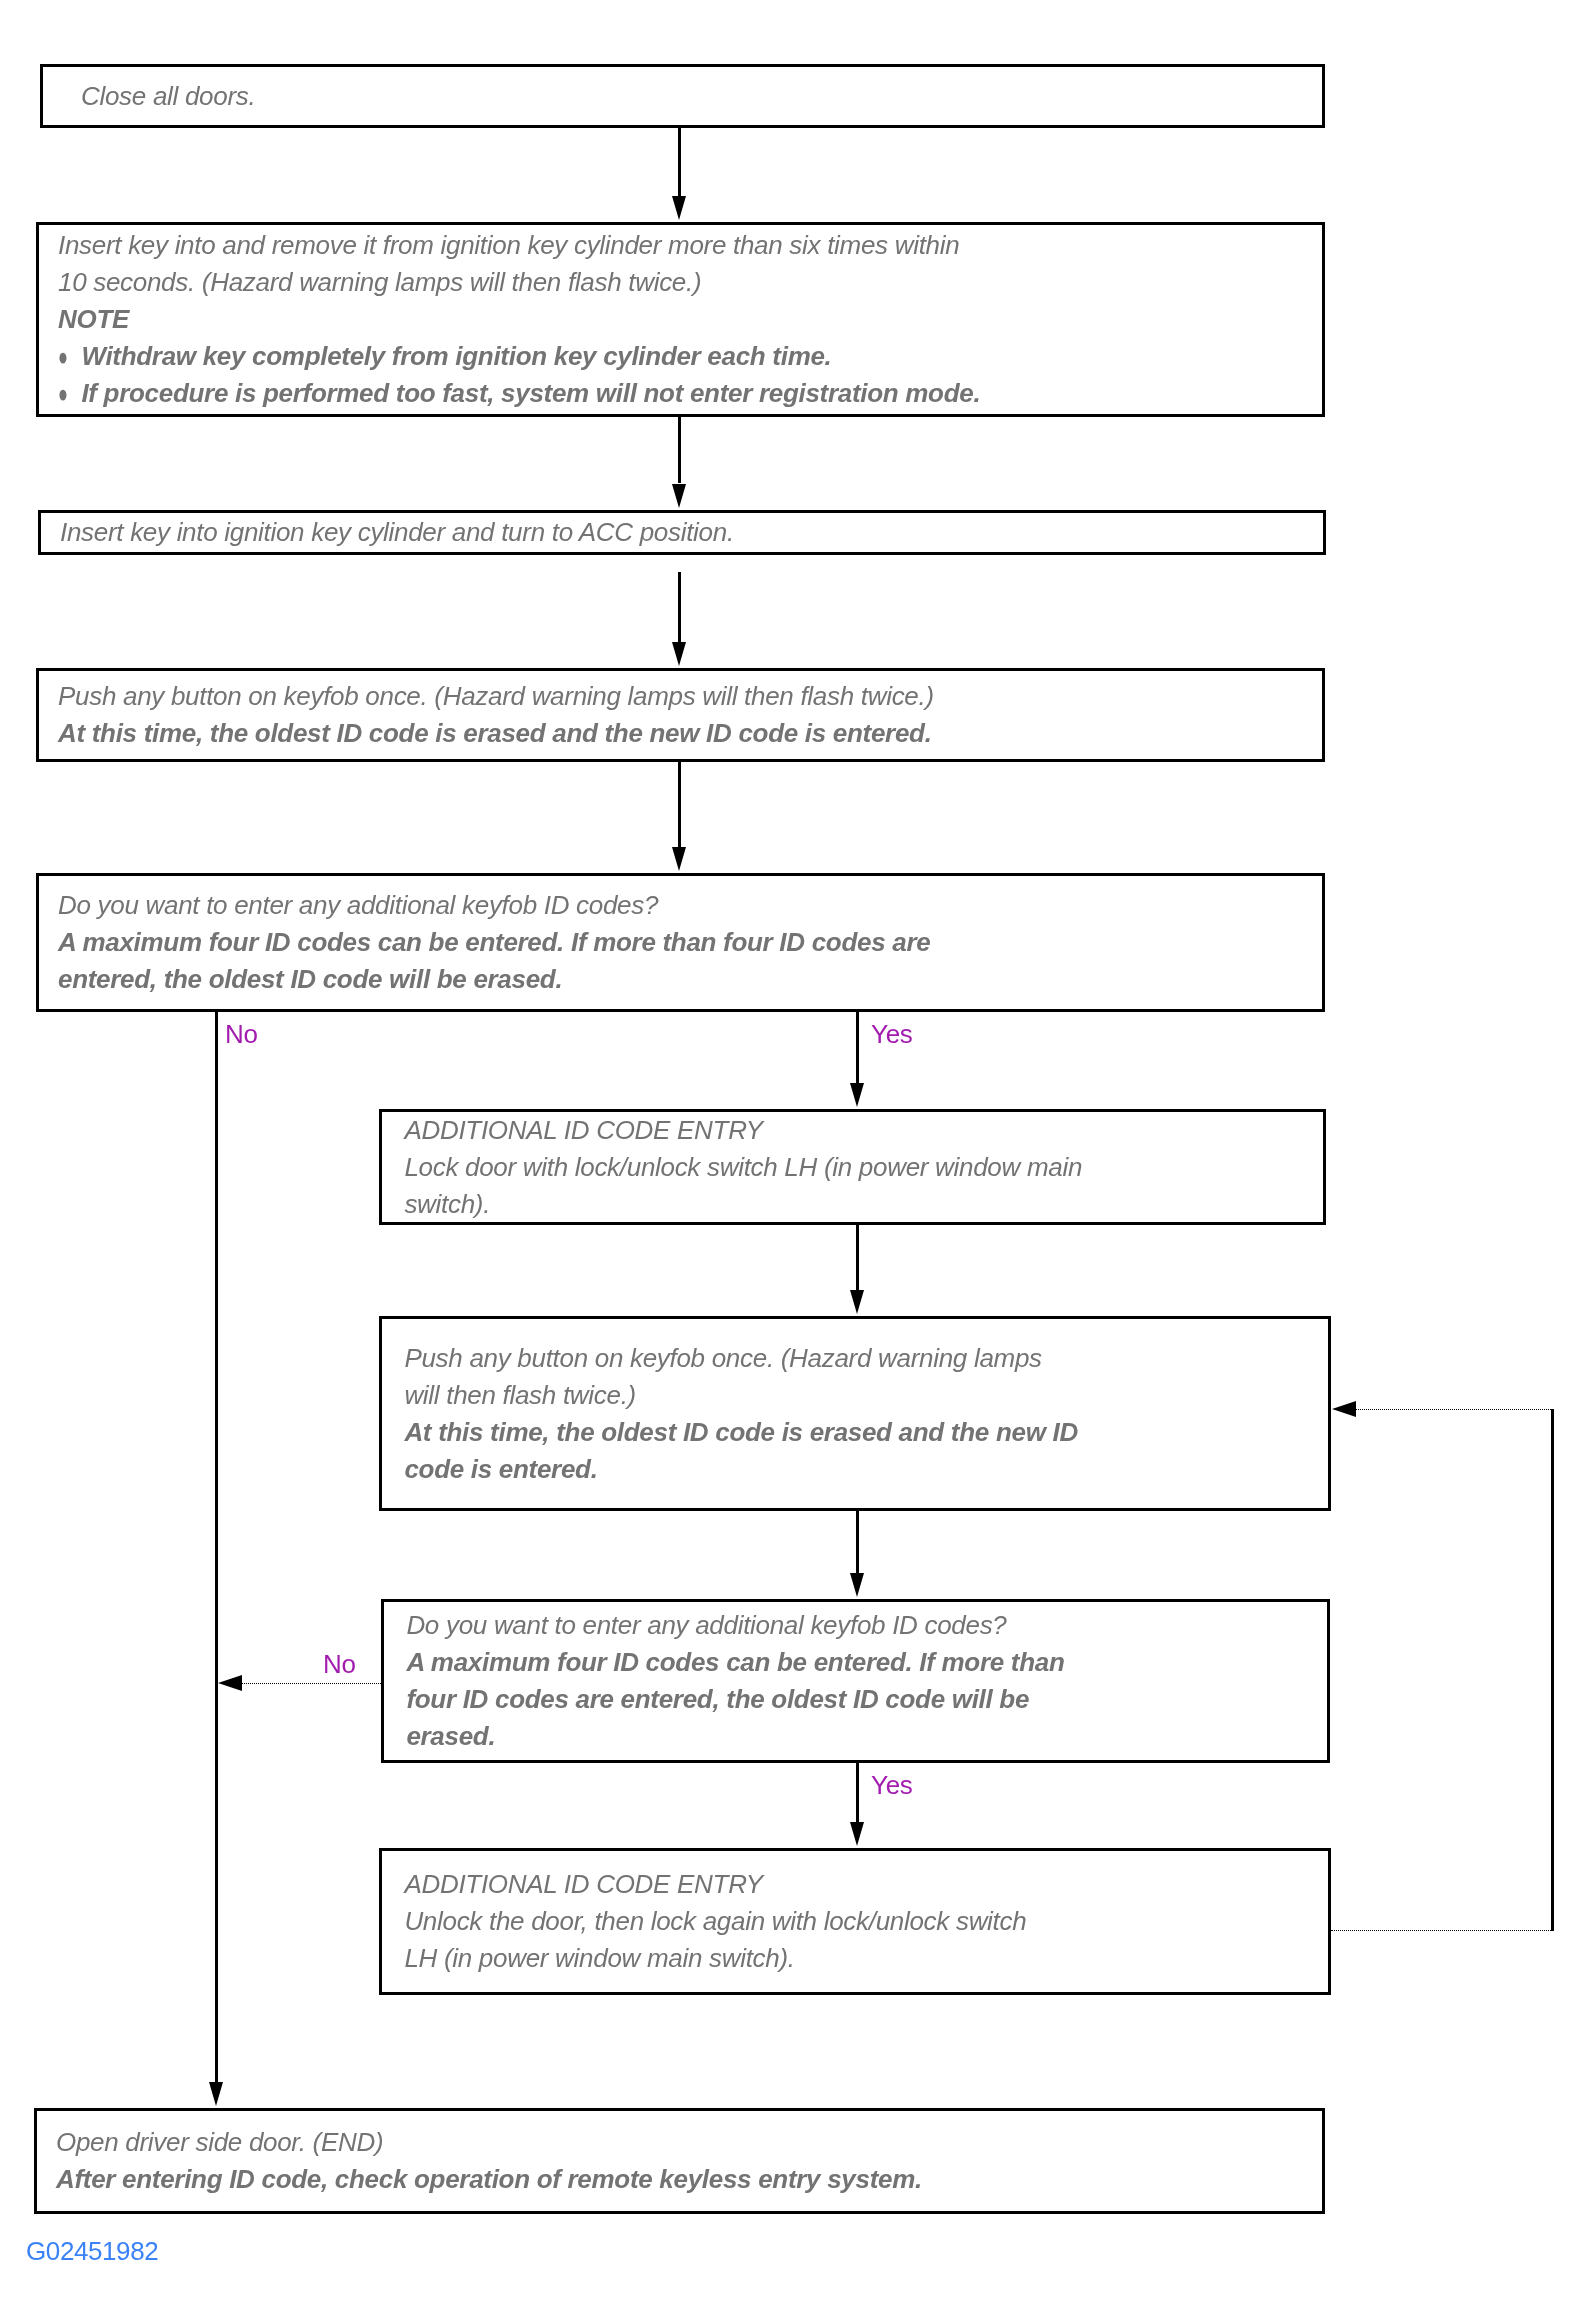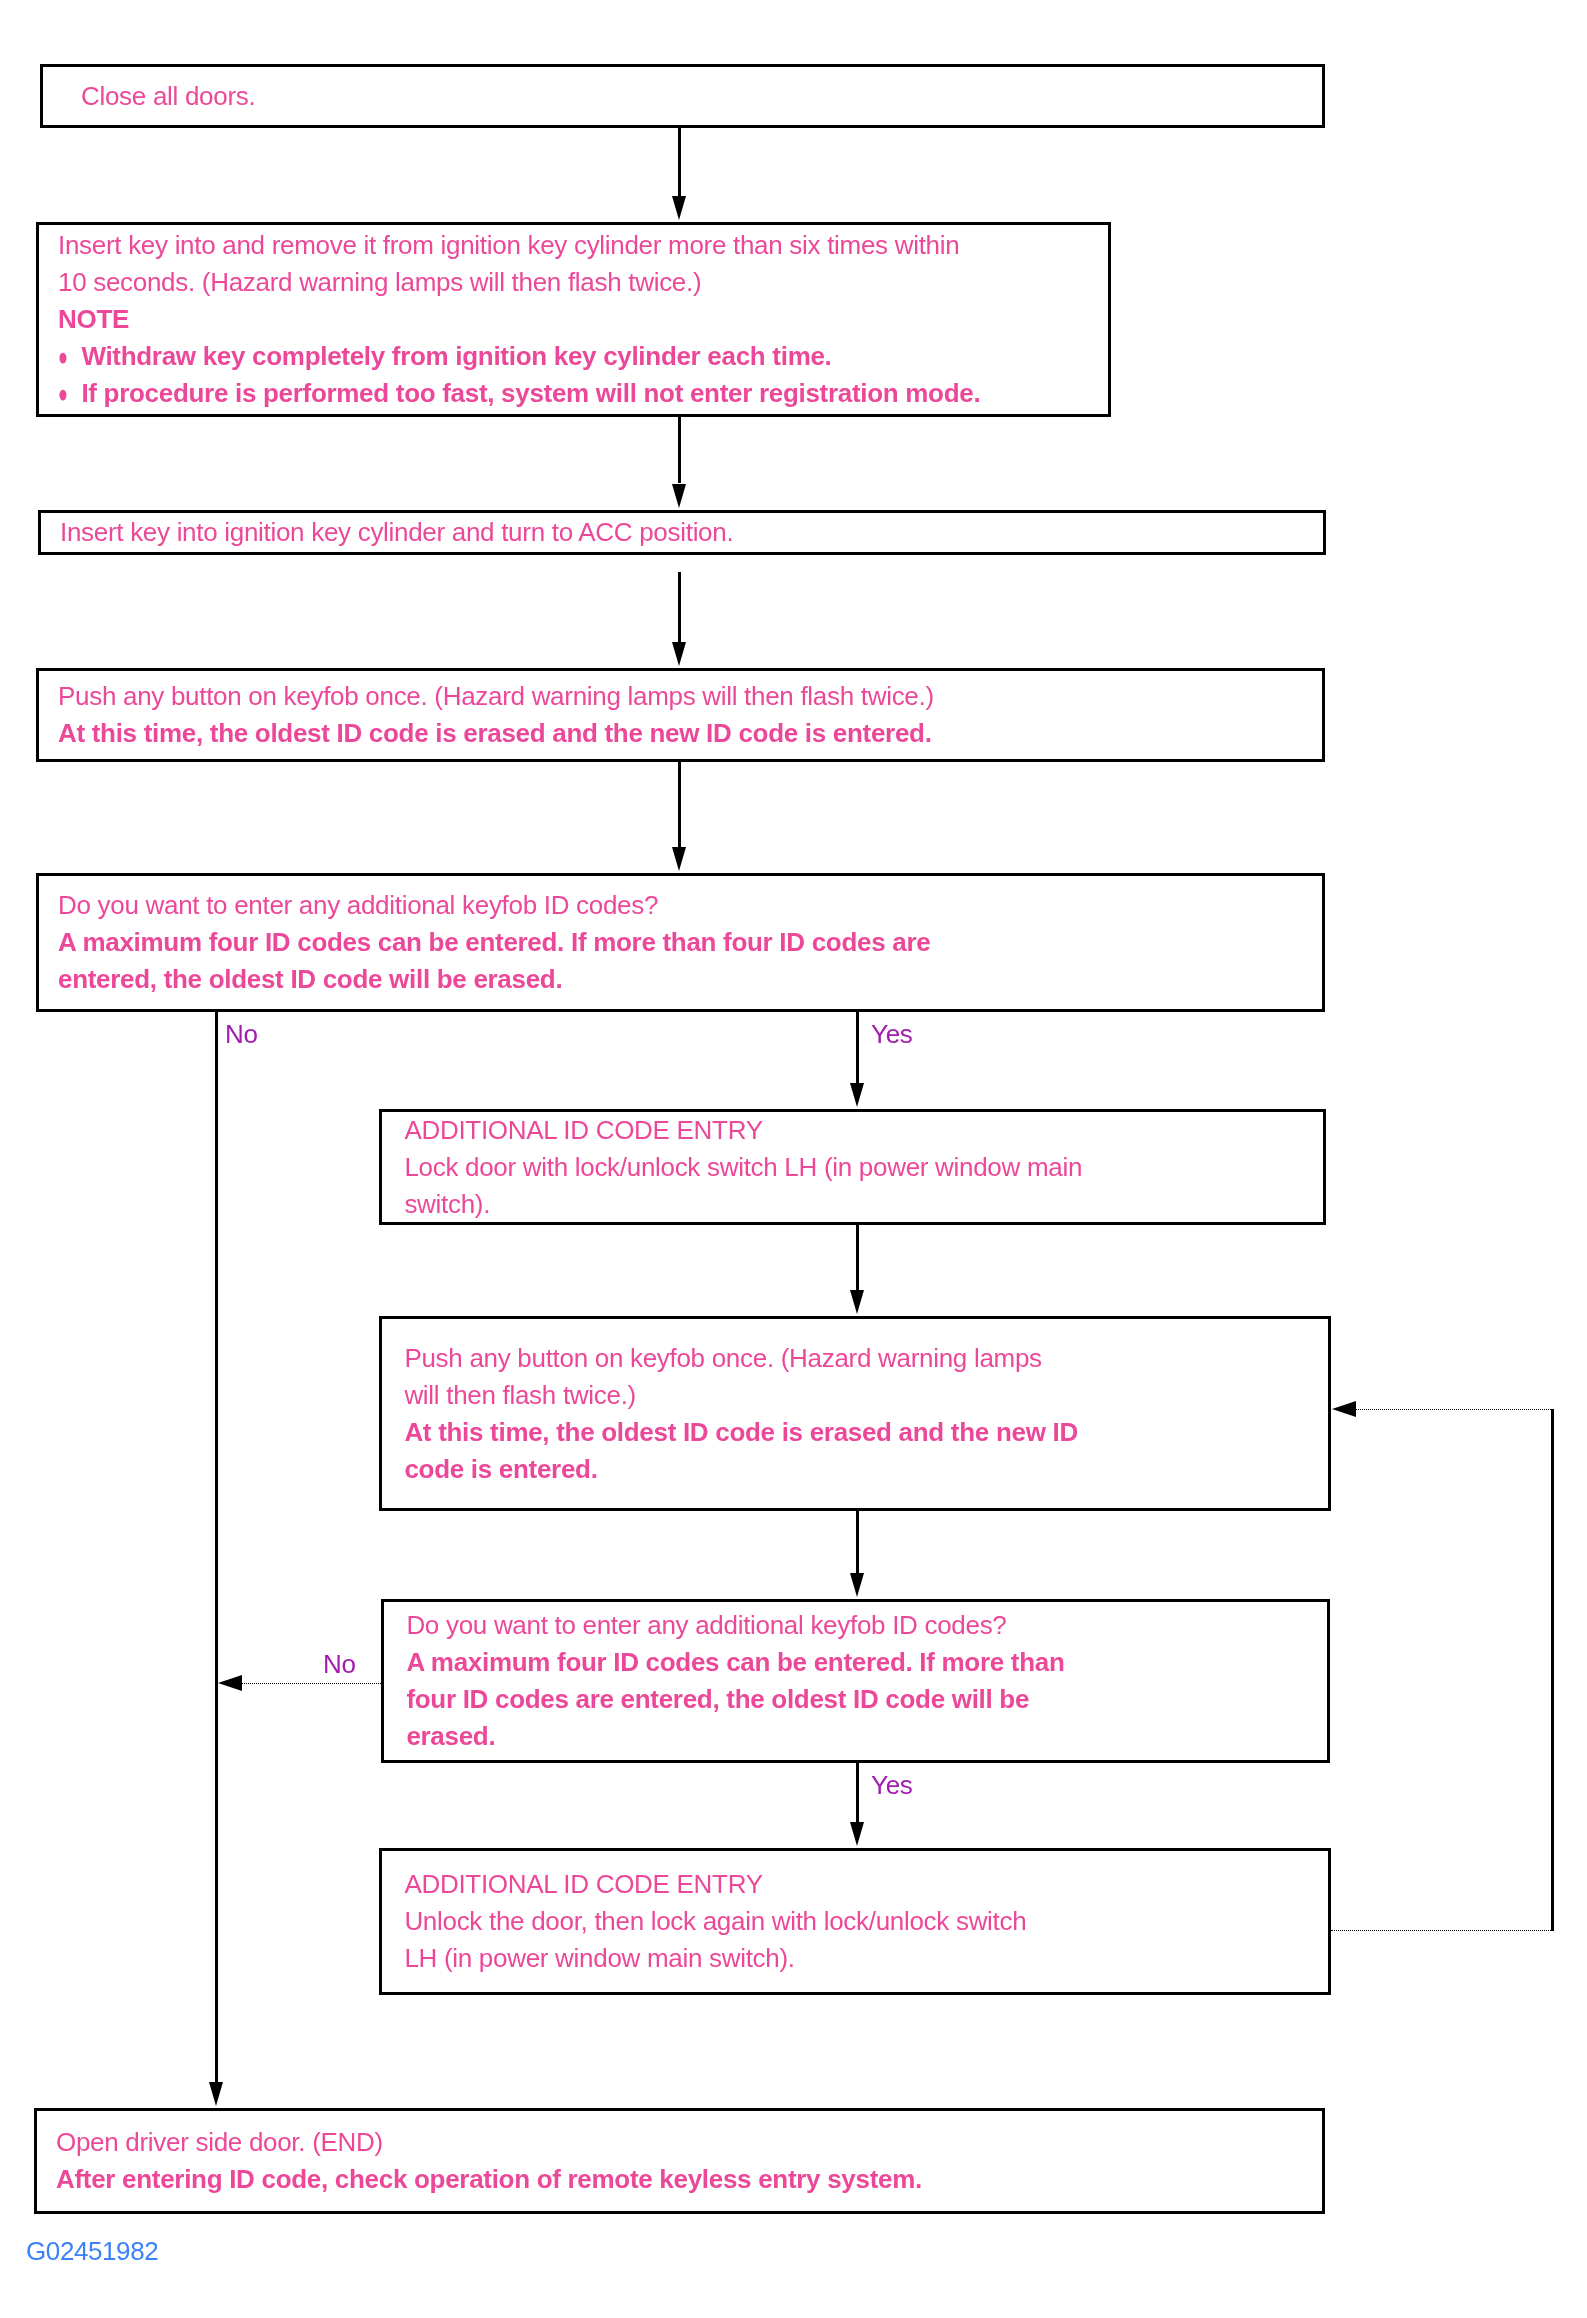--- a/index.html
+++ b/index.html
@@ -19,21 +19,22 @@
     display:flex;
     flex-direction:column;
     justify-content:center;
     padding:0 19px;
   }
   .line{
     font-size:26px;
     line-height:37px;
     letter-spacing:-0.3px;
     white-space:nowrap;
-    color:#ec4899;
+    color:#737373;
+    font-style:italic;
   }
   .line.bold{font-weight:bold;}
   .bullet{
     display:inline-block;
     font-size:16.4px;
     transform:scaleY(1.5);
     vertical-align:2.6px;
     margin-right:13.8px;
   }
   .vline{position:absolute;width:2.6px;background:#000;}
@@ -60,21 +61,21 @@
   .fig-code{
     position:absolute;
     left:26px;
     top:2236px;
     font-size:26px;
     letter-spacing:-0.4px;
     color:#3b82f6;
   }
   
   .b1 {left:40px;  top:64px;   width:1285px; height:64px;  padding-left:38px;}
-  .b2 {left:36px;  top:222px;  width:1075px; height:195px;}
+  .b2 {left:36px;  top:222px;  width:1289px; height:195px;}
   .b3 {left:38px;  top:510px;  width:1288px; height:45px;}
   .b4 {left:36px;  top:668px;  width:1289px; height:94px;}
   .b5 {left:36px;  top:873px; width:1289px; height:139px;}
   .b6 {left:379px; top:1109px; width:947px; height:116px; padding-left:22.4px;}
   .b7 {left:379px; top:1316px; width:952px; height:195px; padding-left:22.4px;}
   .b8 {left:381px; top:1599px; width:949px; height:164px; padding-left:22.4px;}
   .b9 {left:379px; top:1848px; width:952px; height:147px; padding-left:22.4px;}
   .b10{left:34px;  top:2108px; width:1291px; height:106px;}
 </style>
 </head>

